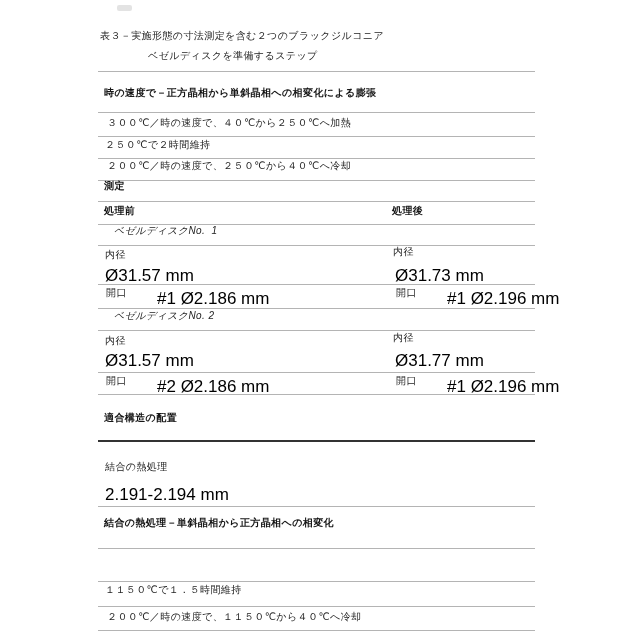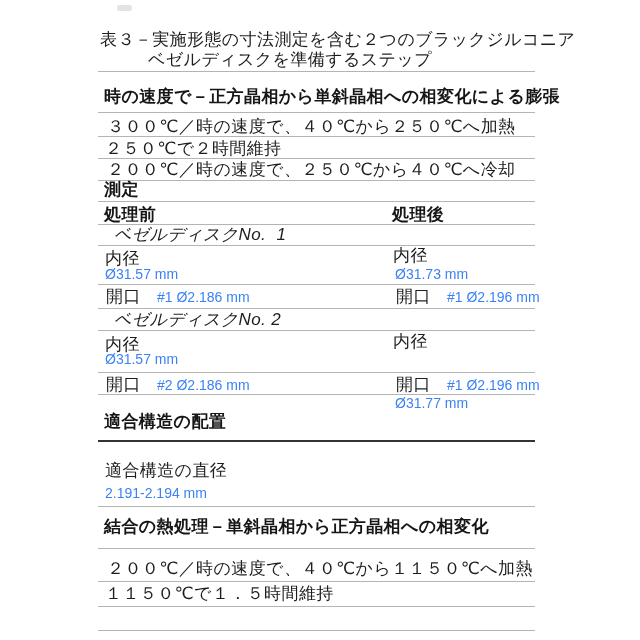--- a/index.html
+++ b/index.html
@@ -2,24 +2,24 @@
 <html><head>
 <meta charset="utf-8">
 <style>
   html,body { margin:0; padding:0; background:#ffffff; }
   .page {
     position:relative; width:640px; height:640px; background:#ffffff;
     font-family:"Liberation Sans","DejaVu Sans",sans-serif;
     color:#1d1d1d; overflow:hidden;
   }
   .t { position:absolute; white-space:pre; line-height:1.15; }
-  .jp { font-size:17px; letter-spacing:0.4px; }
+  .jp { font-size:10px; letter-spacing:0.4px; }
   .bold { font-weight:bold; color:#161616; }
   .it { font-style:italic;margin-left:11px; }
-  .latin { font-size:14px; color:#3b82f6; }
+  .latin { font-size:17px; color:#000000; }
   .rule { position:absolute; left:98px; width:437px; height:1px; background:#b4b4b4; }
   .rule.dark { background:#333333; height:2px; }
   .artifact { position:absolute; left:117px; top:5px; width:15px; height:6px;
     background:#d9d9d9; border-radius:2px; opacity:.75; }
 </style>
 </head>
 <body>
 
 <div class="page">
 
@@ -62,40 +62,40 @@
   <div class="t jp" style="left:396px; top:287px;">開口</div>
   <div class="t latin" style="left:447px; top:289px;">#1 Ø2.196 mm</div>
   <div class="rule" style="top:308px;"></div>
 
   <div class="t jp it" style="left:103px; top:310px;">ベゼルディスクNo. 2</div>
   <div class="rule" style="top:330px;"></div>
 
   <div class="t jp" style="left:105px; top:335px;">内径</div>
   <div class="t jp" style="left:393px; top:332px;">内径</div>
   <div class="t latin" style="left:105px; top:351px;">Ø31.57 mm</div>
-  <div class="t latin" style="left:395px; top:351px;margin-top:44px;">Ø31.77 mm</div>
+  <div class="t latin" style="left:395px; top:351px;">Ø31.77 mm</div>
   <div class="rule" style="top:372px;"></div>
 
   <div class="t jp" style="left:106px; top:375px;">開口</div>
   <div class="t latin" style="left:157px; top:377px;">#2 Ø2.186 mm</div>
   <div class="t jp" style="left:396px; top:375px;">開口</div>
   <div class="t latin" style="left:447px; top:377px;">#1 Ø2.196 mm</div>
   <div class="rule" style="top:394px;"></div>
 
   <div class="t jp bold" style="left:104px; top:412px;">適合構造の配置</div>
   <div class="rule dark" style="top:440px;"></div>
 
-  <div class="t jp" style="left:105px; top:461px;">適合構造の直径</div>
+  <div class="t jp" style="left:105px; top:461px;">結合の熱処理</div>
   <div class="t latin" style="left:105px; top:485px;">2.191-2.194 mm</div>
   <div class="rule" style="top:506px;"></div>
 
   <div class="t jp bold" style="left:104px; top:517px;">結合の熱処理－単斜晶相から正方晶相への相変化</div>
   <div class="rule" style="top:548px;"></div>
 
-  <div class="t jp" style="left:107px; top:559px;">２００℃／時の速度で、４０℃から１１５０℃へ加熱</div>
   <div class="rule" style="top:581px;"></div>
 
   <div class="t jp" style="left:105px; top:584px;">１１５０℃で１．５時間維持</div>
   <div class="rule" style="top:606px;"></div>
 
+  <div class="t jp" style="left:107px; top:611px;">２００℃／時の速度で、１１５０℃から４０℃へ冷却</div>
   <div class="rule" style="top:630px;"></div>
 
 </div>
 
 </body></html>

